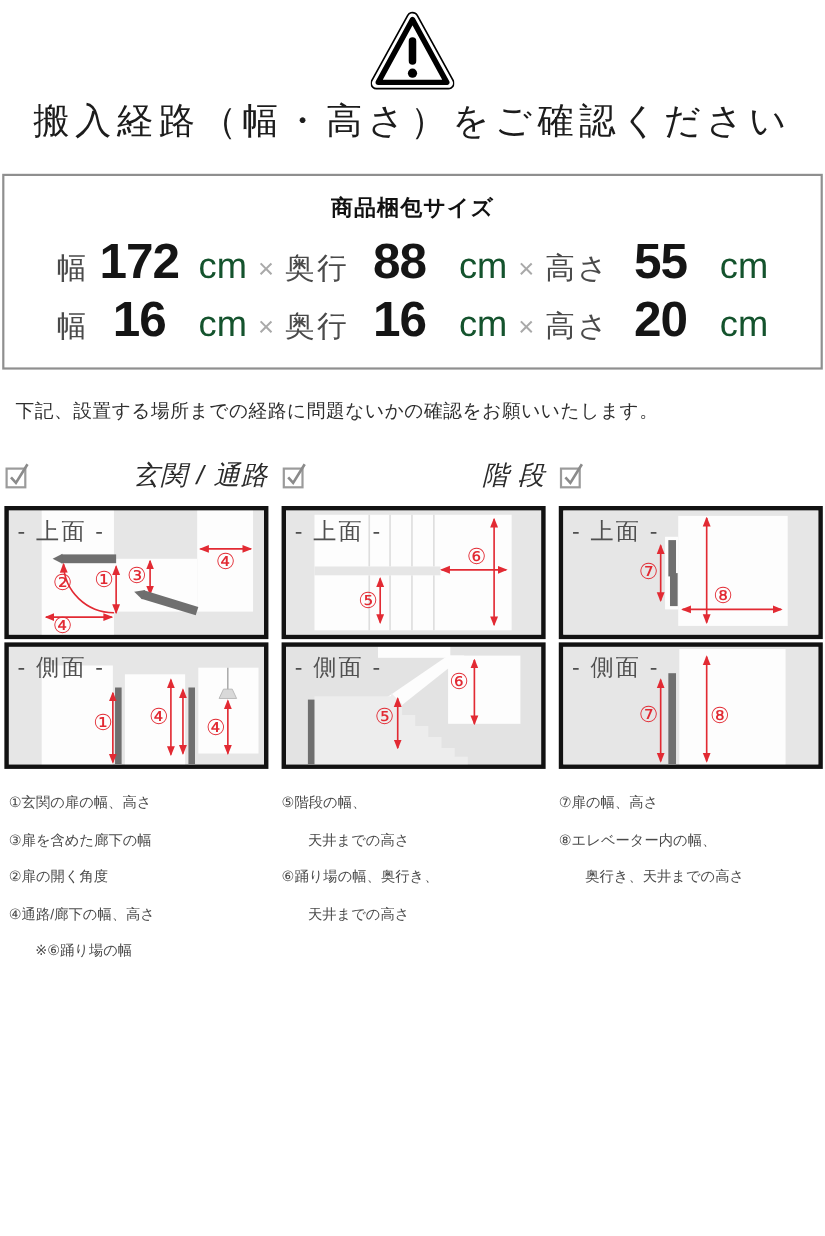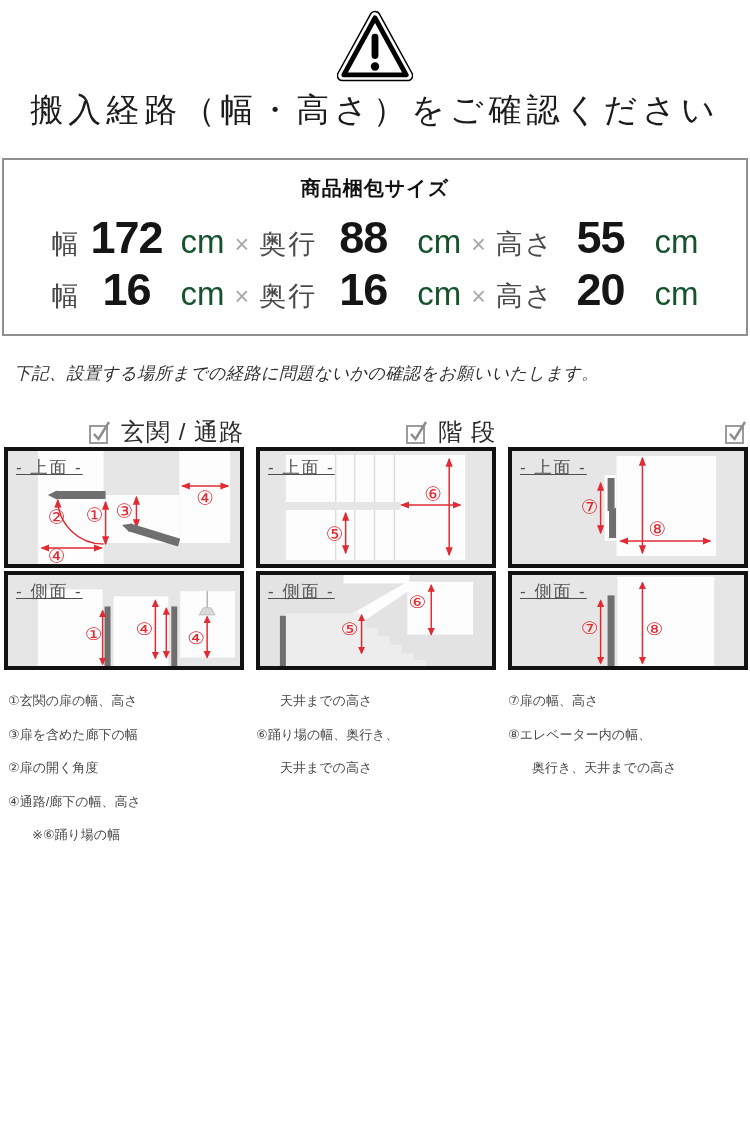--- a/index.html
+++ b/index.html
@@ -13,31 +13,31 @@
 
   
   .size-box { margin:24px 2px 0; border:2px solid #8f8f8f; padding:15px 0 18px; text-align:center; }
   .size-title { font-size:20px; font-weight:bold; color:#111; letter-spacing:1px; margin-bottom:10px; }
   .dim-row { display:flex; justify-content:center; align-items:baseline; height:52px; }
   .dim-label { font-size:27px; color:#4a4a4a; letter-spacing:2px; }
   .dim-value { display:inline-block; width:92px; text-align:center; font-size:45px; font-weight:600; color:#151515; letter-spacing:-1px; }
   .dim-unit { display:inline-block; width:52px; text-align:right; font-size:33px; color:#14532d; }
   .dim-times { font-size:25px; color:#a9a9a9; margin:0 10px; }
 
-  .note { margin:26px 0 0 14px; font-size:17px; color:#2e2e2e; letter-spacing:0.5px;font-style:italic; }
+  .note { margin:26px 0 0 14px; font-size:17px; color:#2e2e2e; letter-spacing:0.5px; }
 
   
   .cols { display:grid; grid-template-columns:240px 240px 240px; column-gap:12px; padding-left:4px; margin-top:32px; }
-  .col-head { display:flex; align-items:center; justify-content:flex-end; gap:9px; height:30px; 
-              font-size:24px; color:#2b2b2b; letter-spacing:1px; white-space:nowrap; }
+  .col-head { display:flex; align-items:center; justify-content:space-between; gap:9px; height:30px; margin-bottom:13px;
+              font-size:24px; color:#2b2b2b; letter-spacing:1px; white-space:nowrap;font-style:italic; }
   .panel { position:relative; border:4px solid #121212; background:#e6e6e6; overflow:hidden; }
   .panel.top { height:121px; margin-bottom:3px; }
-  .panel.side { height:99px; }
+  .panel.side { height:115px; }
   .panel svg.diagram { position:absolute; left:0; top:0; width:100%; height:100%; display:block; }
-  .vlabel { position:absolute; left:8px; top:5px; font-size:17px; color:#4f4f4f; letter-spacing:2px; z-index:2;text-decoration:underline; }
+  .vlabel { position:absolute; left:8px; top:5px; font-size:21px; color:#4f4f4f; letter-spacing:2px; z-index:2; }
   .mark { font-size:20px; fill:#e22a33; text-anchor:middle; dominant-baseline:central; }
   .rline { stroke:#e22a33; stroke-width:1.5; }
 
   
   .legend { display:grid; grid-template-columns:248px 252px 250px; padding-left:8px; margin-top:14px;
             font-size:13px; color:#4a4a4a; }
   .lg-line { line-height:33.5px; white-space:nowrap; }
   .lg-line.indent { padding-left:24px; }
 </style>
 </head>
@@ -249,20 +249,21 @@
 
   <div class="legend">
     <div>
       <div class="lg-line">①玄関の扉の幅、高さ</div>
       <div class="lg-line">③扉を含めた廊下の幅</div>
       <div class="lg-line">②扉の開く角度</div>
       <div class="lg-line">④通路/廊下の幅、高さ</div>
       <div class="lg-line indent">※⑥踊り場の幅</div>
     </div>
     <div>
+      <div class="lg-line">⑤階段の幅、</div>
       <div class="lg-line indent">天井までの高さ</div>
       <div class="lg-line">⑥踊り場の幅、奥行き、</div>
       <div class="lg-line indent">天井までの高さ</div>
     </div>
     <div>
       <div class="lg-line">⑦扉の幅、高さ</div>
       <div class="lg-line">⑧エレベーター内の幅、</div>
       <div class="lg-line indent">奥行き、天井までの高さ</div>
     </div>
   </div>

